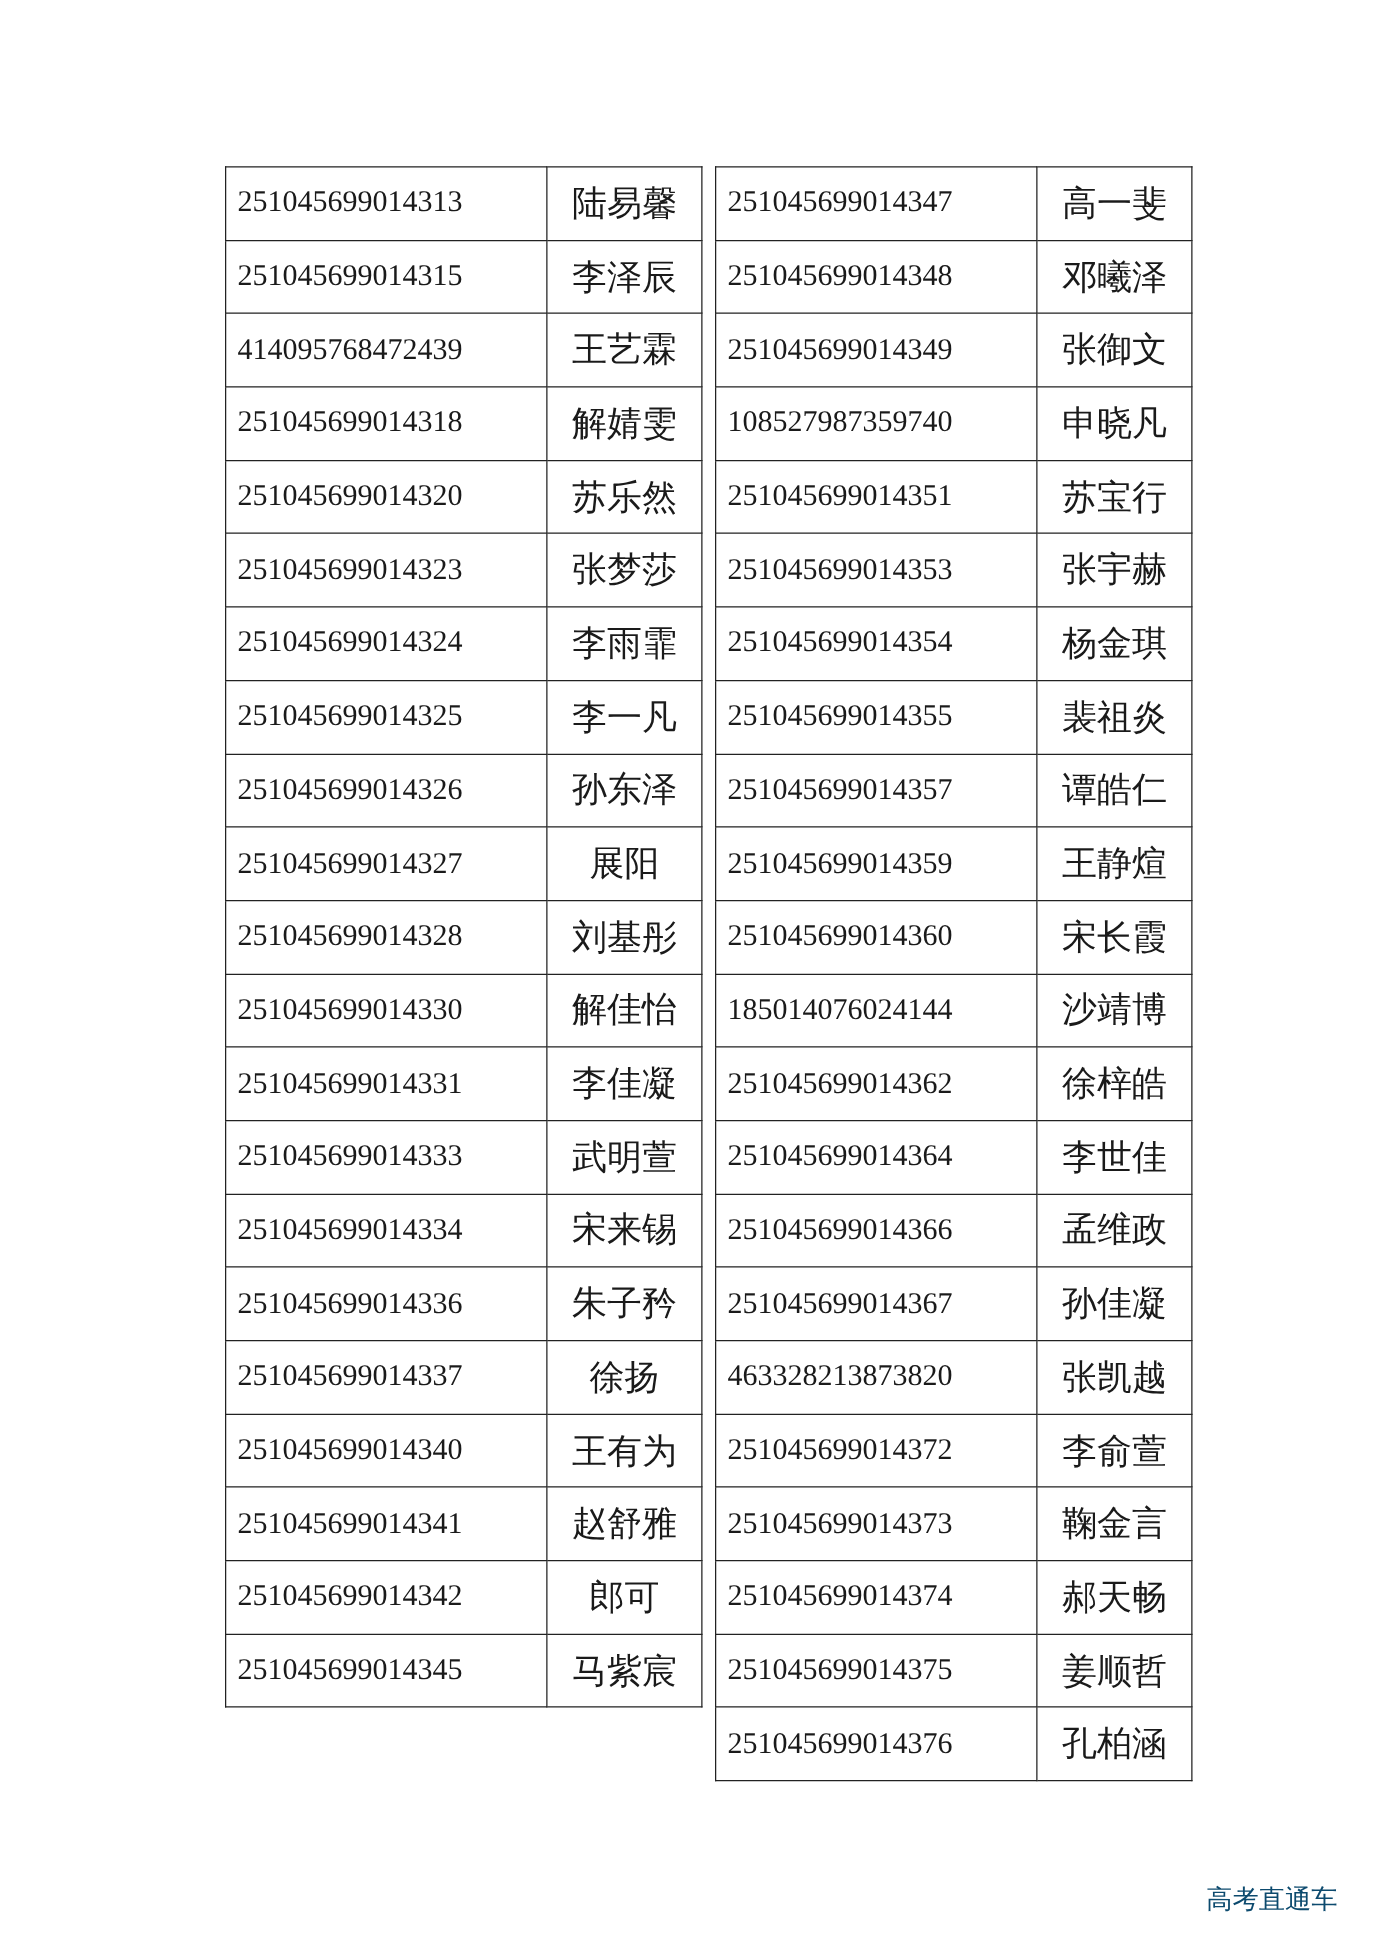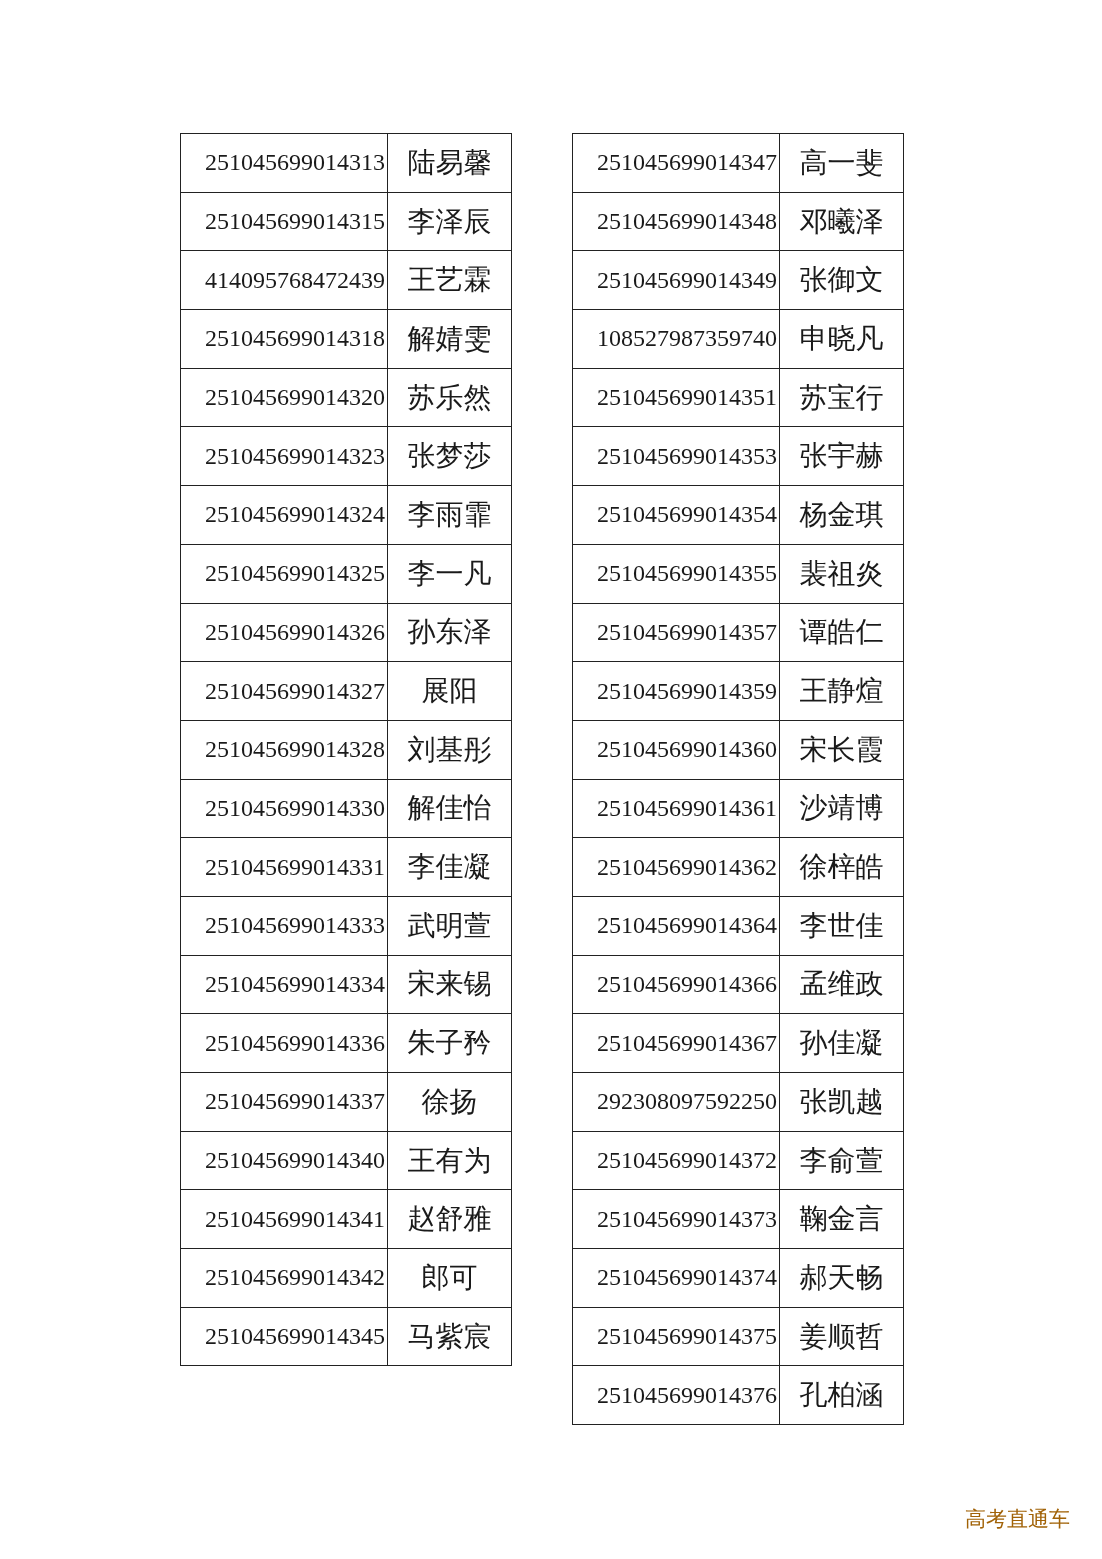--- a/index.html
+++ b/index.html
@@ -13,29 +13,29 @@
   }
   .tbl.left { left: 180px; }
   .tbl.right { left: 572px; }
   .tbl td {
     border: 1px solid #222;
     height: 57.7px;
     padding: 0;
     font-size: 24px;
     vertical-align: middle;
   }
-  .tbl td.id { width: 207px; padding-left: 24px; box-sizing: border-box; text-align: left; letter-spacing: 0px; }
+  .tbl td.id { width: 257px; padding-left: 9px; box-sizing: border-box; text-align: left; letter-spacing: 0px; }
   .tbl td.name { width: 123px; text-align: center; font-family: "DejaVu Sans", sans-serif; font-size: 28px; }
   .watermark {
     position: absolute;
     left: 965px;
     top: 1505px;
     font-family: "DejaVu Sans", sans-serif;
     font-size: 21px;
-    color: #a16207;
+    color: #0c4a6e;
   }
 </style>
 </head>
 <body>
 
 <table class="tbl left">
   <tbody id="left-body">
       <tr>
         <td class="id">251045699014313</td>
         <td class="name">陆易馨</td>
@@ -163,41 +163,41 @@
       </tr>
       <tr>
         <td class="id">251045699014359</td>
         <td class="name">王静煊</td>
       </tr>
       <tr>
         <td class="id">251045699014360</td>
         <td class="name">宋长霞</td>
       </tr>
       <tr>
-        <td class="id">251045699014361</td>
+        <td class="id">185014076024144</td>
         <td class="name">沙靖博</td>
       </tr>
       <tr>
         <td class="id">251045699014362</td>
         <td class="name">徐梓皓</td>
       </tr>
       <tr>
         <td class="id">251045699014364</td>
         <td class="name">李世佳</td>
       </tr>
       <tr>
         <td class="id">251045699014366</td>
         <td class="name">孟维政</td>
       </tr>
       <tr>
         <td class="id">251045699014367</td>
         <td class="name">孙佳凝</td>
       </tr>
       <tr>
-        <td class="id">292308097592250</td>
+        <td class="id">463328213873820</td>
         <td class="name">张凯越</td>
       </tr>
       <tr>
         <td class="id">251045699014372</td>
         <td class="name">李俞萱</td>
       </tr>
       <tr>
         <td class="id">251045699014373</td>
         <td class="name">鞠金言</td>
       </tr>

